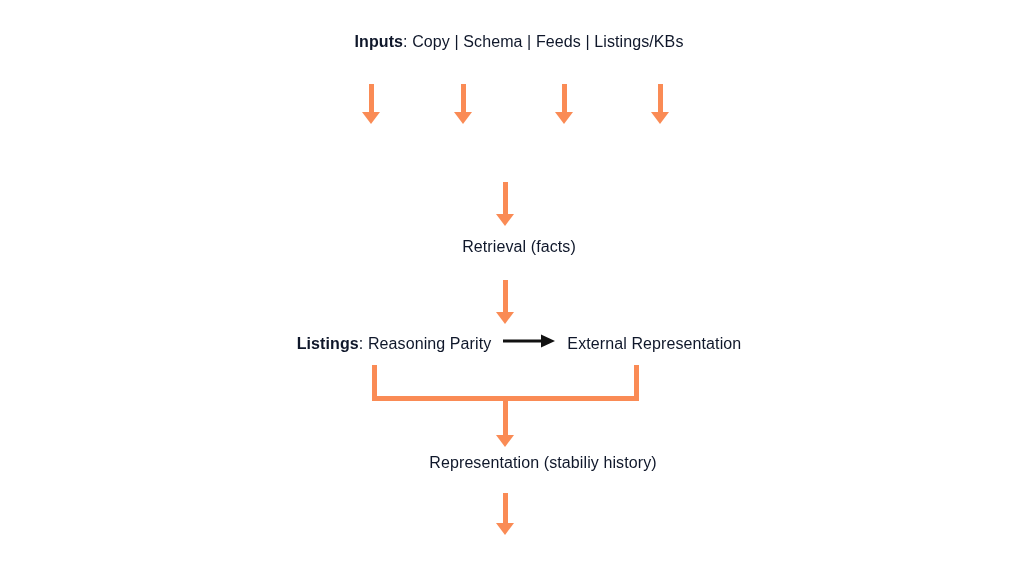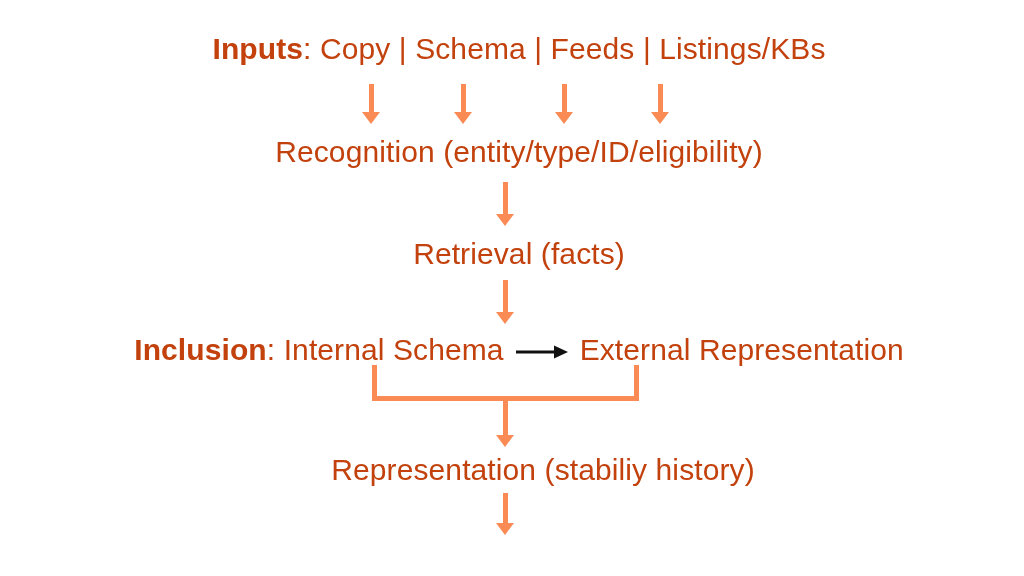--- a/index.html
+++ b/index.html
@@ -10,24 +10,24 @@
     color:#232323;
     overflow:hidden;
   }
   #stage{position:relative;width:1024px;height:576px;}
 
   .row{
     position:absolute;
     left:14px;right:0;
     text-align:center;
     white-space:nowrap;
-    font-size:30px;
+    font-size:16px;
     line-height:1;
     letter-spacing:0.1px;
-    color:#c2410c;
+    color:#0f172a;
   }
   .row .lead{font-weight:bold;}
   .row .blk-arrow{
     display:inline-block;
     vertical-align:middle;
     margin:0 12px;
     position:relative;
     top:-2px;
   }
 
@@ -75,40 +75,37 @@
   </div>
   <div class="oarrow" style="left:555px;top:84px;width:18px;height:40px;">
     <div class="shaft" style="height:28px;"></div>
     <div class="head" style="top:28px;"></div>
   </div>
   <div class="oarrow" style="left:651px;top:84px;width:18px;height:40px;">
     <div class="shaft" style="height:28px;"></div>
     <div class="head" style="top:28px;"></div>
   </div>
 
-  <div class="row" style="top:137px;">
-    <span>Recognition (entity/type/ID/eligibility)</span>
-  </div>
 
   <div class="oarrow" style="left:496px;top:182px;width:18px;height:44px;">
     <div class="shaft" style="height:32px;"></div>
     <div class="head" style="top:32px;"></div>
   </div>
 
   <div class="row" style="top:239px;">
     <span>Retrieval (facts)</span>
   </div>
 
   <div class="oarrow" style="left:496px;top:280px;width:18px;height:44px;">
     <div class="shaft" style="height:32px;"></div>
     <div class="head" style="top:32px;"></div>
   </div>
 
   <div class="row" style="top:335px;">
-    <span class="lead">Inclusion</span><span>: Internal Schema</span><span class="blk-arrow"><svg width="52" height="16" viewBox="0 0 52 16" aria-hidden="true">
+    <span class="lead">Listings</span><span>: Reasoning Parity</span><span class="blk-arrow"><svg width="52" height="16" viewBox="0 0 52 16" aria-hidden="true">
           <line x1="0" y1="8" x2="40" y2="8" stroke="#111111" stroke-width="3.2"></line>
           <polygon points="38,1.5 52,8 38,14.5" fill="#111111"></polygon>
         </svg></span><span>External Representation</span>
   </div>
 
   <div class="bracket" style="left:372px;top:365px;width:267px;height:36px;">
     <div class="v" style="left:0;height:36px;"></div>
     <div class="v" style="right:0;height:36px;"></div>
     <div class="h" style="bottom:0;"></div>
   </div>

